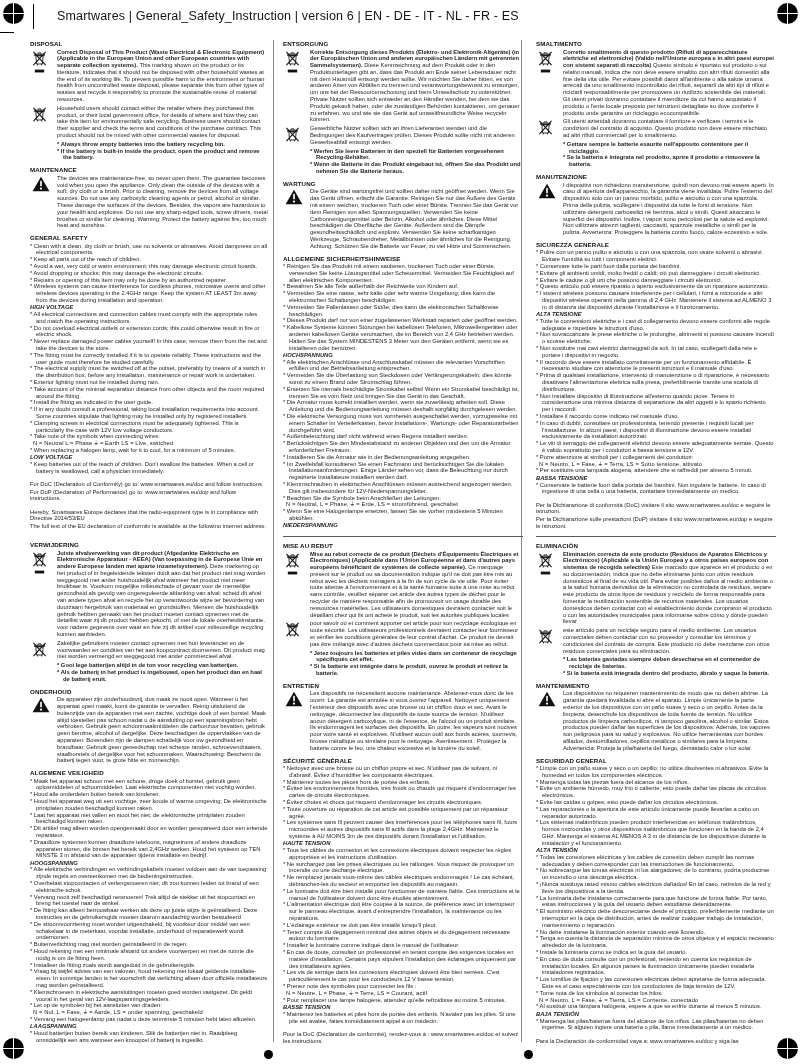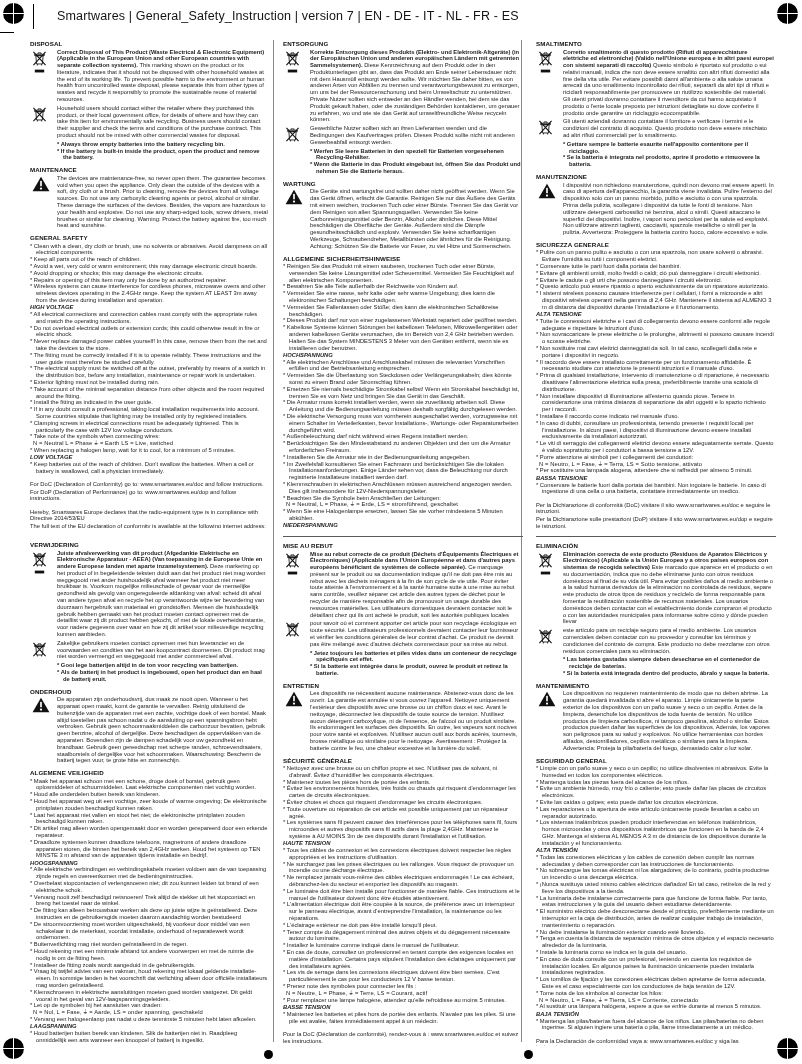--- a/index.html
+++ b/index.html
@@ -46,21 +46,21 @@
 
 <div class="reg tl"></div>
 <div class="reg tr"></div>
 <div class="reg bl"></div>
 <div class="reg br"></div>
 <div class="dot d1"></div>
 <div class="dot d2"></div>
 <div class="tick-v"></div>
 <div class="tick-h"></div>
 
-<div class="doc-title">Smartwares | General_Safety_Instruction | version 7 | EN - DE - IT - NL - FR - ES</div>
+<div class="doc-title">Smartwares | General_Safety_Instruction | version 6 | EN - DE - IT - NL - FR - ES</div>
 
 <div class="vrule v1"></div>
 <div class="vrule v2"></div>
 
 <div class="content" id="content">
     <section class="cell">
       <div class="sec">
         <h3 class="sec-h">DISPOSAL</h3>
         <div class="irow">
           <div class="igut">

